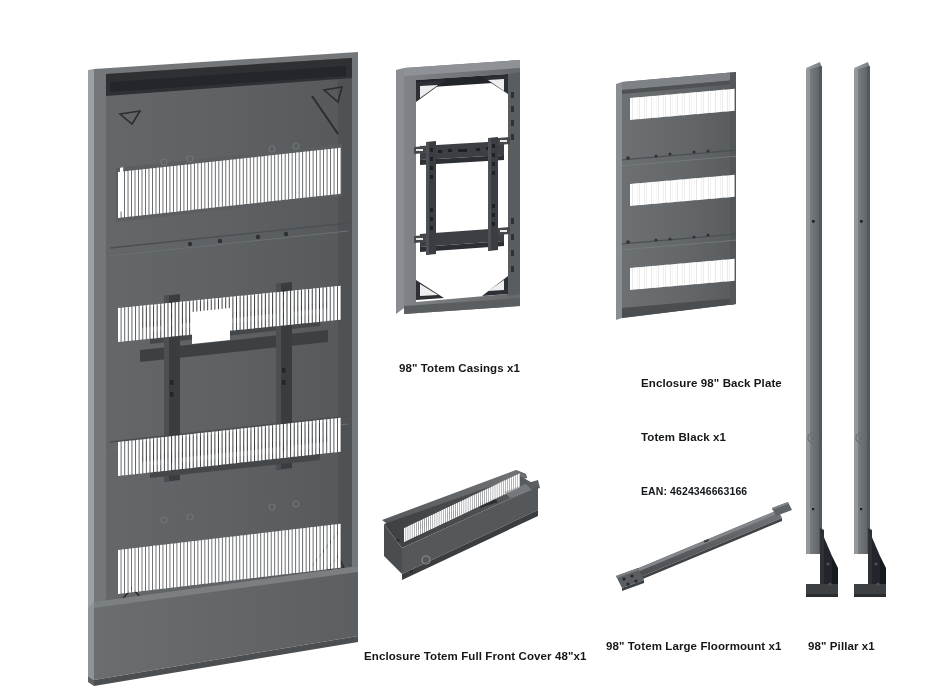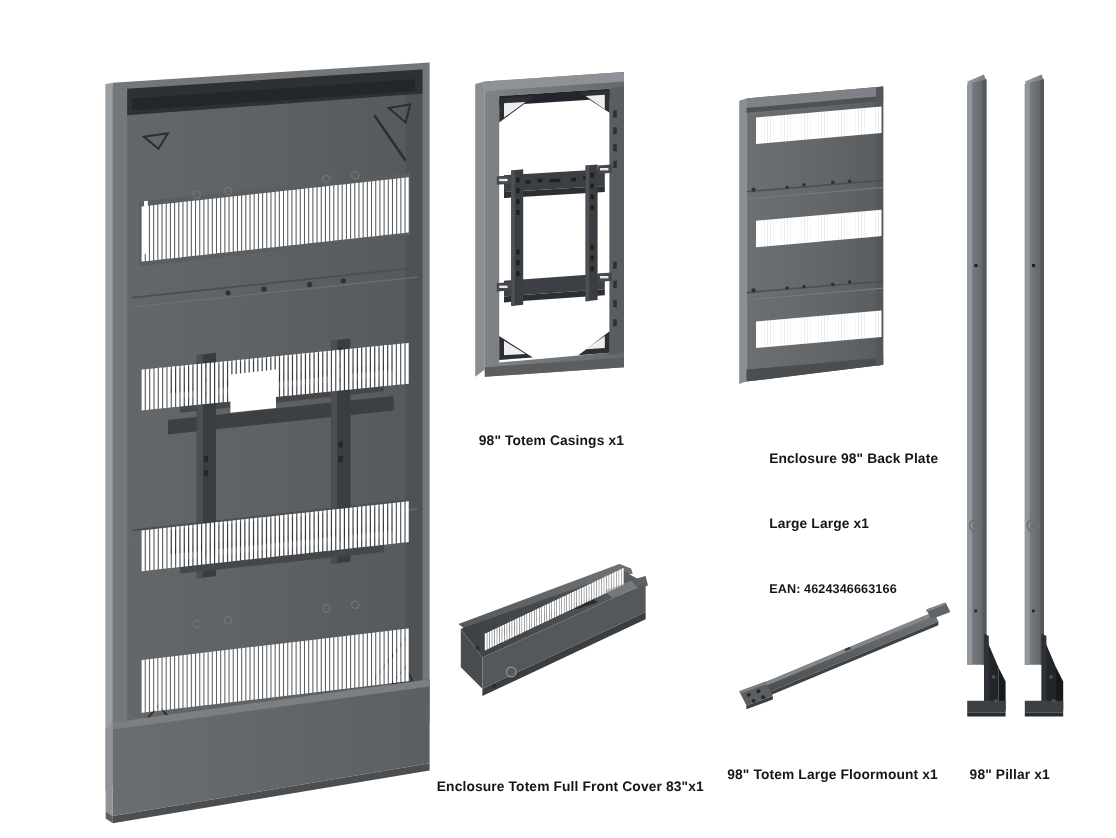--- a/index.html
+++ b/index.html
@@ -741,21 +741,21 @@
           <polygon points="112.88372093023256,191.62790697674419 115.48372093023255,191.37790697674419 115.48372093023255,213.37790697674419 112.88372093023256,213.62790697674419" fill="#ffffff"></polygon>
           <polygon points="115.25581395348837,191.41860465116278 117.85581395348837,191.16860465116278 117.85581395348837,213.16860465116278 115.25581395348837,213.41860465116278" fill="#ffffff"></polygon>
           <polygon points="117.62790697674419,191.2093023255814 120.22790697674418,190.9593023255814 120.22790697674418,212.9593023255814 117.62790697674419,213.2093023255814" fill="#ffffff"></polygon>
           <polygon points="120,191 122.6,190.75 122.6,212.75 120,213" fill="#ffffff"></polygon>
         </g>
     </svg>
   </div>
 
   <div class="caption" id="cap-backplate">
     <span class="line cap-main">Enclosure 98" Back Plate</span>
-    <span class="line cap-main">Large Large x1</span>
+    <span class="line cap-main">Totem Black x1</span>
     <span class="line cap-sub">EAN: 4624346663166</span>
   </div>
 
   <div class="part" id="front-cover" style="left:368px; top:470px;">
     <svg width="200" height="130" viewBox="0 0 200 130">
       <defs>
         <linearGradient id="fcTop" x1="0" y1="0" x2="1" y2="0">
           <stop offset="0%" stop-color="#56595c"></stop>
           <stop offset="100%" stop-color="#707477"></stop>
         </linearGradient>
@@ -848,21 +848,21 @@
 
       <polygon points="136,22 158,14 164,20 142,28" fill="#8e9296" opacity="0.55"></polygon>
 
       <circle cx="58" cy="90" r="4" fill="none" stroke="#8a8e91" stroke-width="1.2"></circle>
       <circle cx="30" cy="70" r="1.6" fill="#2b2e31"></circle>
       <rect x="42" y="100" width="3" height="3" fill="#2b2e31"></rect>
     </svg>
   </div>
 
   <div class="caption" id="cap-frontcover">
-    <span class="line cap-main">Enclosure Totem Full Front Cover 83"x1</span>
+    <span class="line cap-main">Enclosure Totem Full Front Cover 48"x1</span>
     
   </div>
 
   <div class="part" id="floormount" style="left:612px; top:498px;">
     <svg width="185" height="95" viewBox="0 0 185 95">
       <defs>
         <linearGradient id="fmGrad" x1="0" y1="0" x2="0" y2="1">
           <stop offset="0%" stop-color="#72767a"></stop>
           <stop offset="50%" stop-color="#5c6063"></stop>
           <stop offset="100%" stop-color="#4a4e51"></stop>

